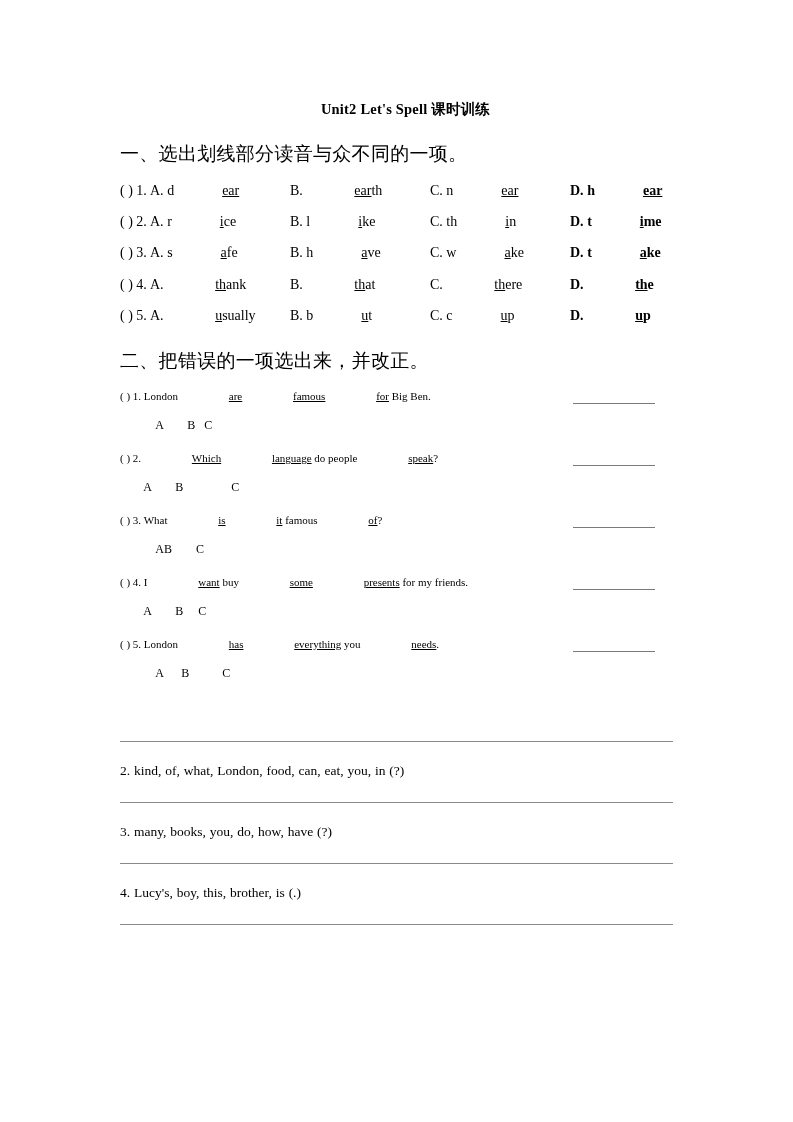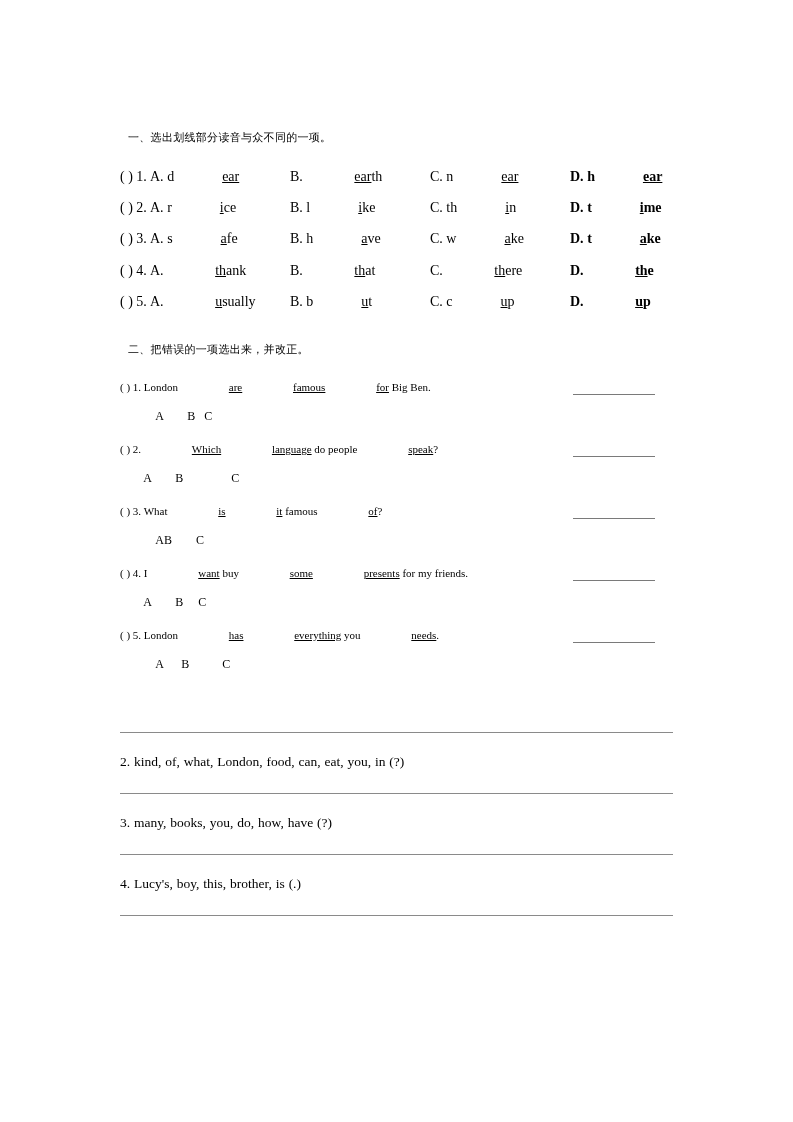--- a/index.html
+++ b/index.html
@@ -35,24 +35,24 @@
     font-size: 14.5px;
     text-align: center;
     letter-spacing: 0.2px;
     margin: 0 0 0 0;
     padding-left: 18px;
   }
 
   
   .section-heading {
     font-family: "DejaVu Sans", "Liberation Sans", sans-serif;
-    font-size: 11px;
+    font-size: 19px;
     font-weight: normal;
     letter-spacing: 0.3px;
-    margin: 8px;
+    margin: 0;
   }
   u, .ul {
     text-decoration: underline;
     text-decoration-thickness: 1px;
     text-underline-offset: 1px;
     padding-left: 48px;
   }
 
   
   .opt-row {
@@ -118,20 +118,21 @@
   .spacer-sm { height: 9px; }
   .spacer-md { height: 16px; }
   .spacer-lg { height: 22px; }
 </style>
 </head>
 <body>
 
 <div class="page">
   <div class="content">
 
+    <div class="doc-title">Unit2 Let's Spell 课时训练</div>
 
     <div class="spacer-lg"></div>
 
     <div class="section-heading">一、选出划线部分读音与众不同的一项。</div>
 
     <div class="spacer-md"></div>
 
     <div id="section-one-items">
         <div class="opt-row">
           <span class="opt-stem">(    ) 1.</span>

